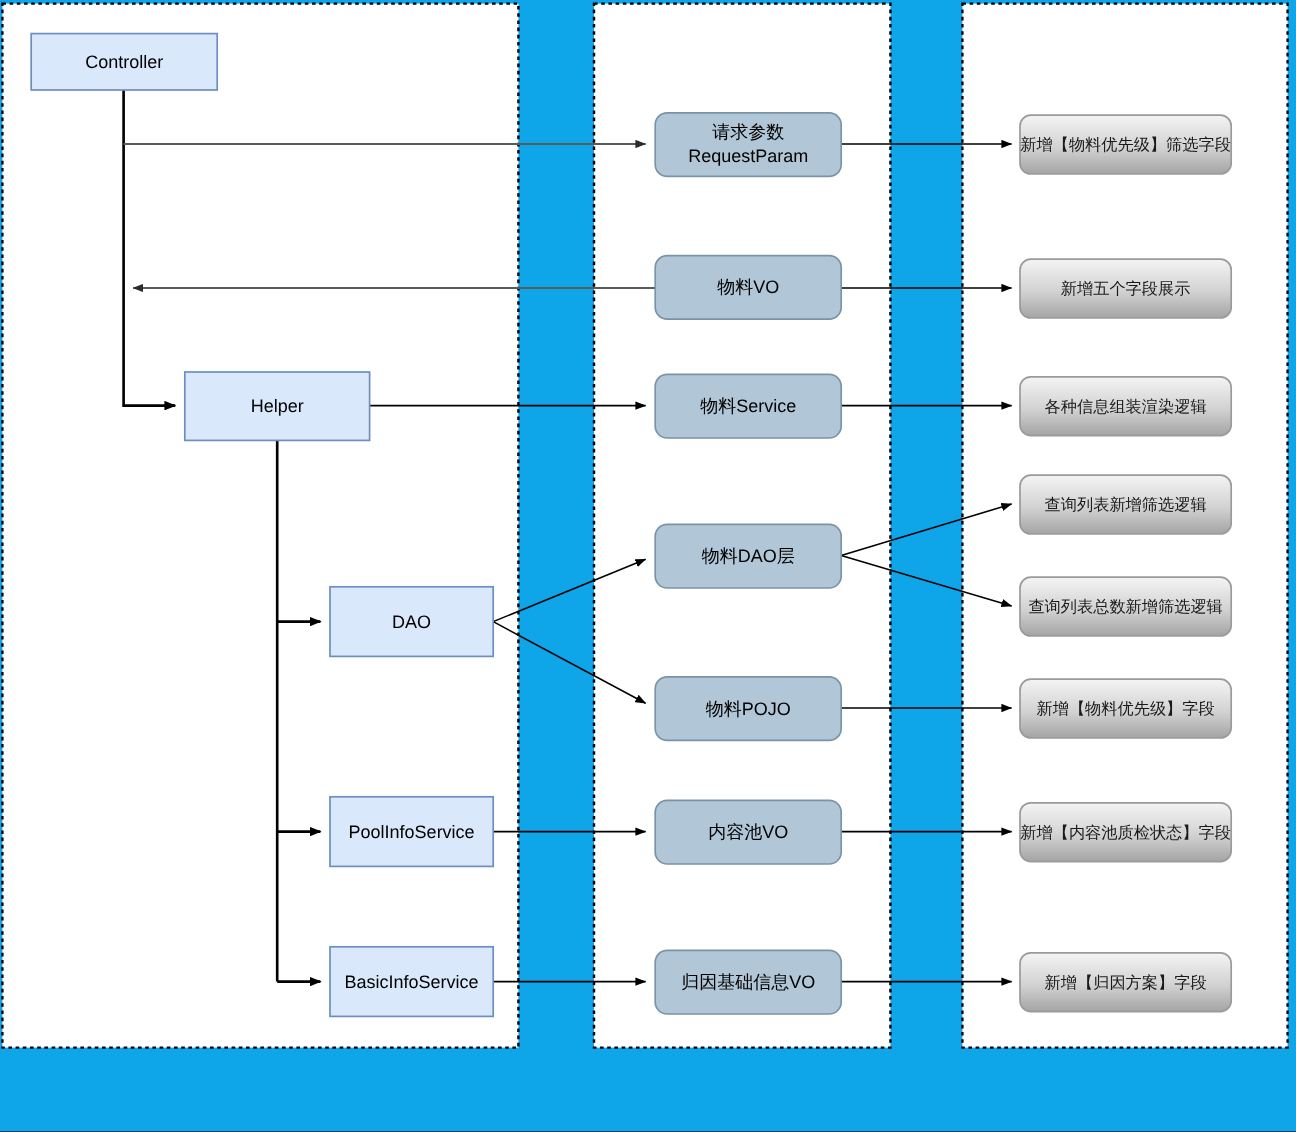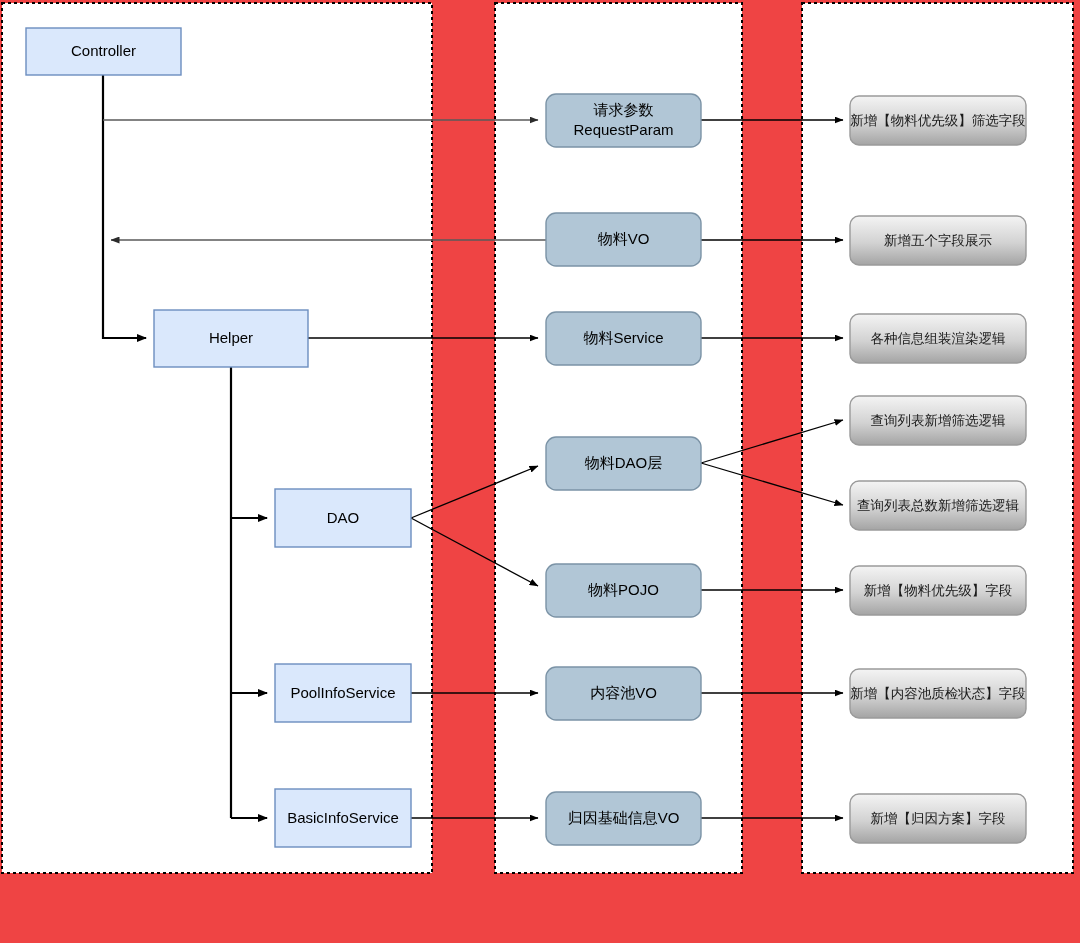--- a/index.html
+++ b/index.html
@@ -10,21 +10,21 @@
   body {
     width: 1080px;
     height: 943px;
     overflow: hidden;
     font-family: "Liberation Sans", "DejaVu Sans", sans-serif;
   }
   #diagram-root {
     position: relative;
     width: 1080px;
     height: 943px;
-    background: #ef4444;
+    background: #0ea5e9;
   }
   svg#diagram-svg {
     display: block;
     position: absolute;
     left: 0;
     top: 0;
   }
   .lane-bg { fill: #ffffff; stroke: #000000; stroke-width: 2; stroke-dasharray: 3 3; }
   .node-blue { fill: #dae8fc; stroke: #6c8ebf; stroke-width: 1.4; }
   .node-steel { fill: #b1c6d6; stroke: #7b93a6; stroke-width: 1.4; }

